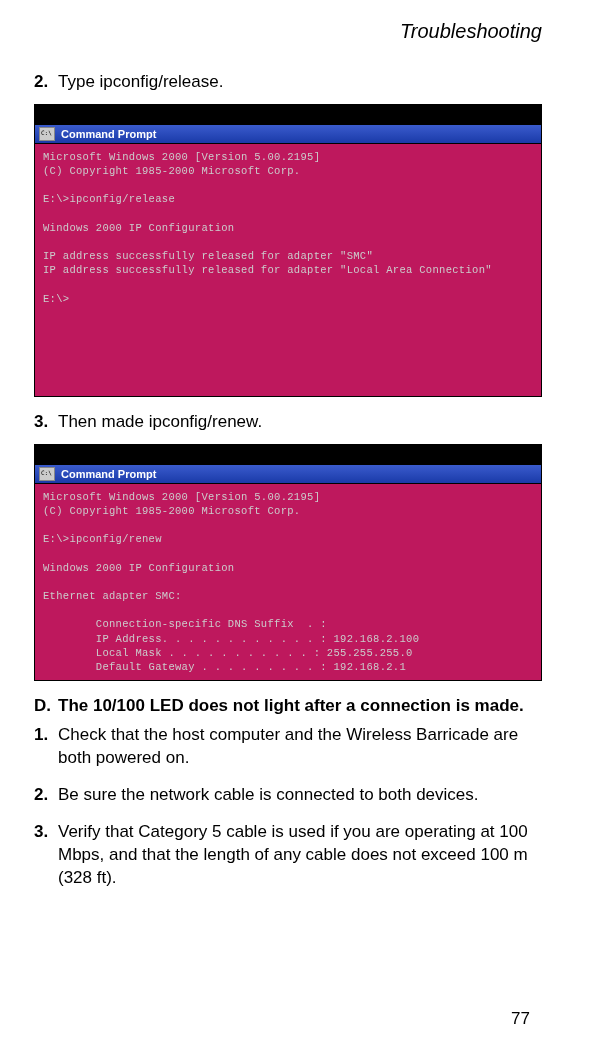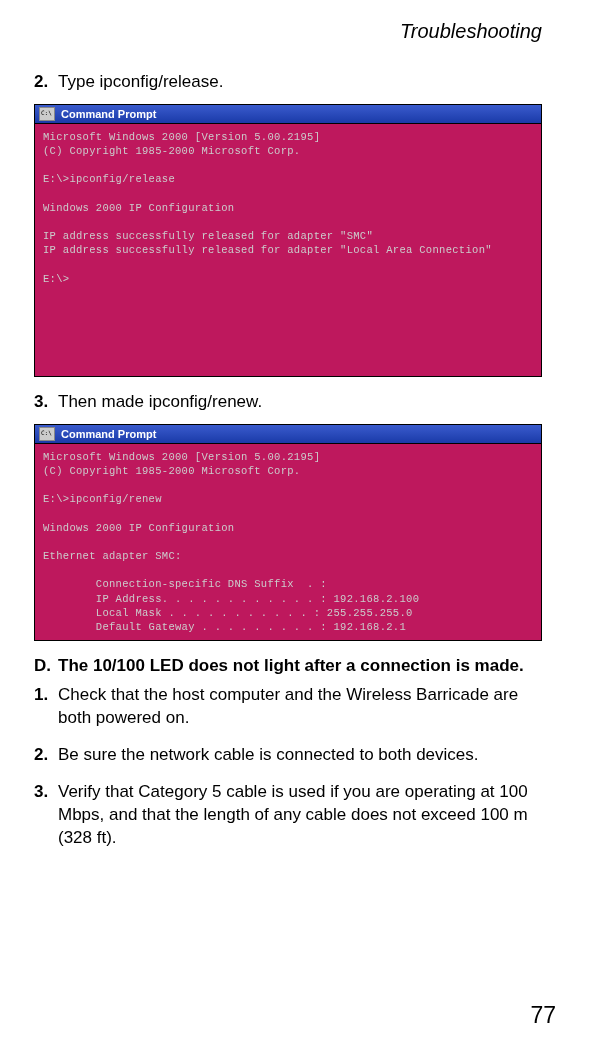--- a/index.html
+++ b/index.html
@@ -53,20 +53,21 @@
     border: 1px solid #000;
     background: #000;
     font-family: "Courier New", monospace;
   }
   .cmd-titlebar {
     background: linear-gradient(#3a5bcd, #1a3aa8);
     display: flex;
     align-items: center;
     padding: 2px 4px;
     border-bottom: 1px solid #000;
+    margin-top: 20px;
   }
   .cmd-icon {
     width: 14px;
     height: 12px;
     background: #ccc;
     border: 1px solid #888;
     margin-right: 6px;
     position: relative;
   }
   .cmd-icon::after {
@@ -95,22 +96,22 @@
   }
   .cmd-body-tall {
     min-height: 240px;
   }
   .cmd-body-short {
     min-height: 130px;
   }
   .page-number {
     position: absolute;
     bottom: 16px;
-    right: 20px;
-    font-size: 23px;
+    right: 46px;
+    font-size: 17px;
   }
 </style>
 </head>
 <body>
 
 <div class="page">
 
   <div class="header-title">Troubleshooting</div>
 
   <div class="step">

